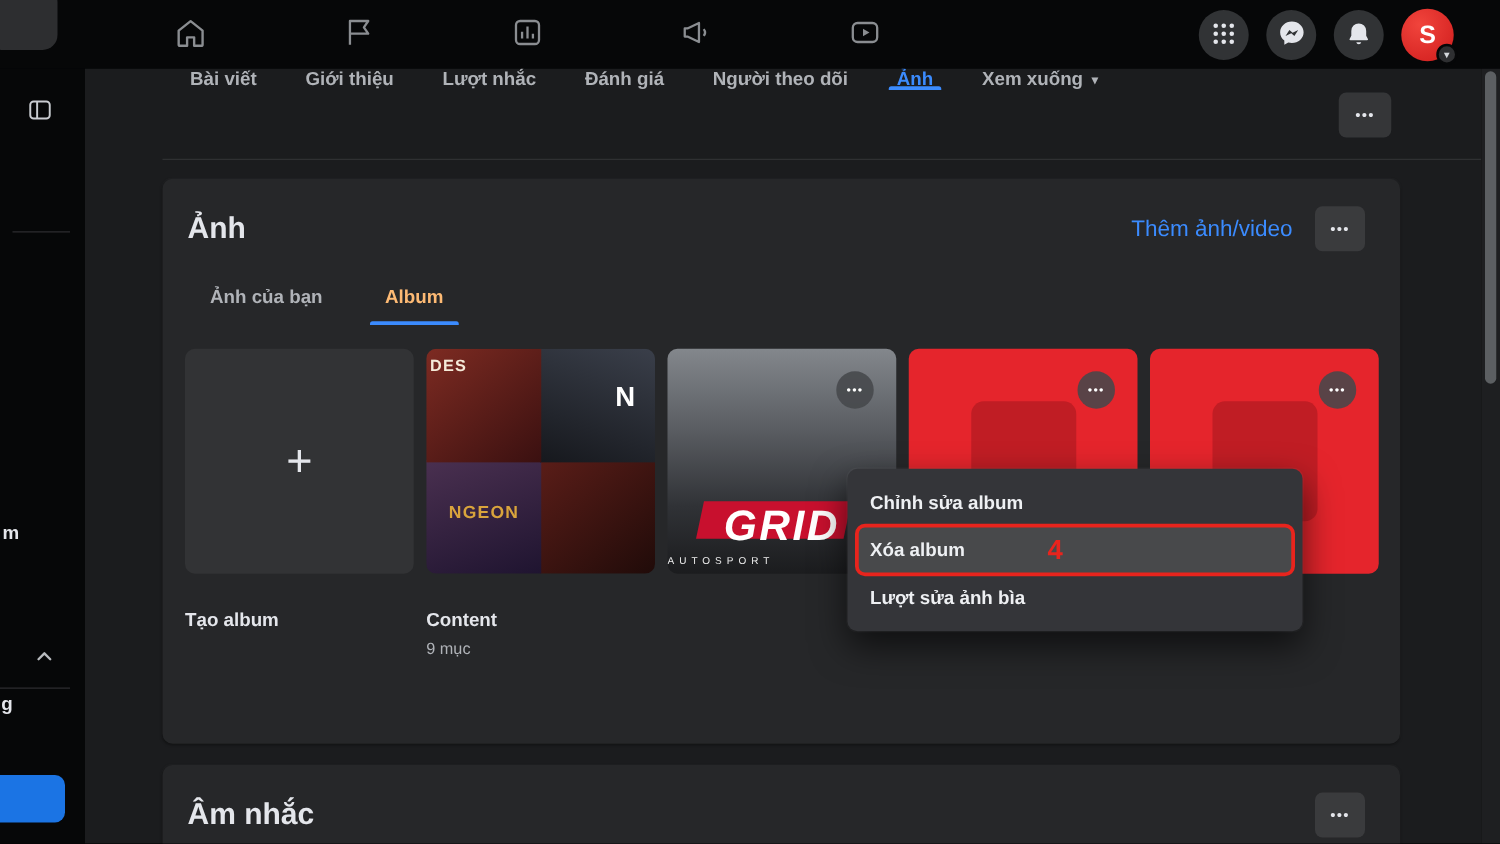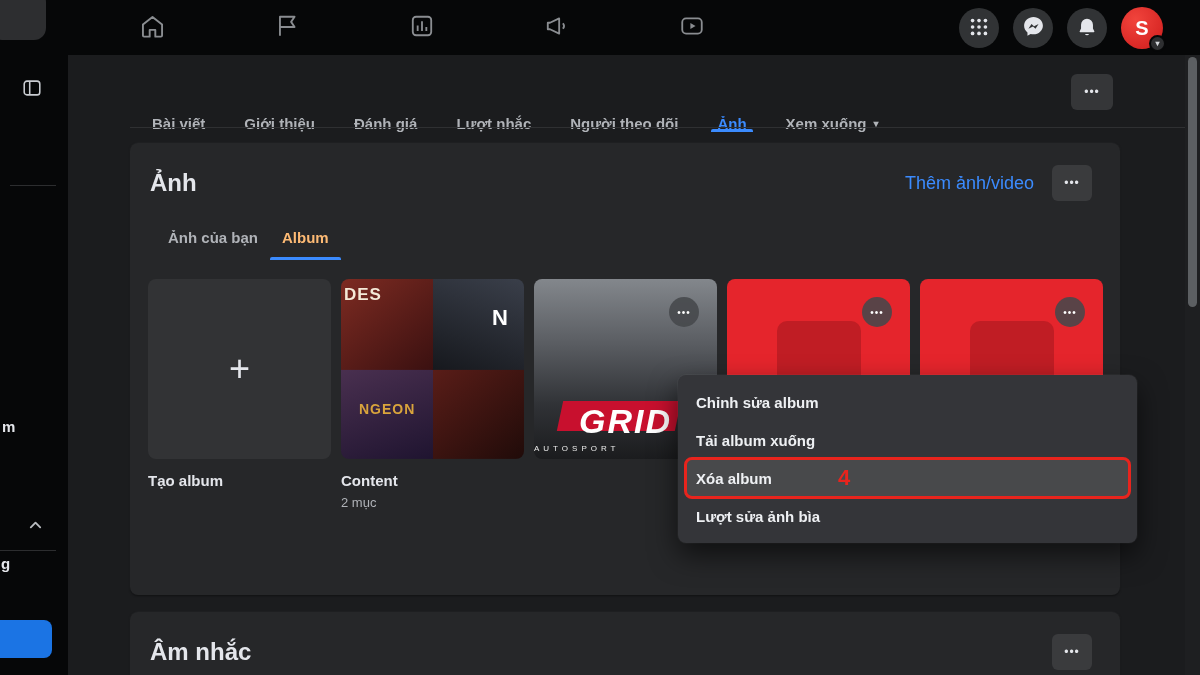--- a/index.html
+++ b/index.html
@@ -36,21 +36,21 @@
   .rail-partial-m { position:absolute; left:2px; top:363px; color:#e4e6eb; font-size:15px; font-weight:700; }
   .rail-partial-g { position:absolute; left:1px; top:500px; color:#e4e6eb; font-size:15px; font-weight:700; }
   .rail-chevron { position:absolute; left:28px; top:463px; color:#b8bbbf; background:none; border:none; }
   .rail-bluestub { position:absolute; left:0; top:565px; width:52px; height:38px;
                    background:#1b74e4; border:none; border-radius:0 8px 8px 0; }
 
   
   .content { position:absolute; left:68px; top:55px; width:1117px; height:620px;
              background:#1b1c1e; overflow:hidden; }
 
-  .profile-tabs { position:absolute; left:82px; top:0; height:77px; display:flex; gap:35px; align-items:flex-end; }
+  .profile-tabs { position:absolute; left:82px; top:0; height:77px; display:flex; gap:35px; align-items:flex-start; }
   .ptab { position:relative; display:flex; align-items:center; background:none; border:none;
           font-family:inherit; font-size:15px; font-weight:700; color:#b0b3b8; padding:0 2px; }
   .ptab.active { color:#3b8bfe; }
   .ptab.active::after { content:""; position:absolute; left:-4px; right:-4px; bottom:0; height:3px;
                         background:#3b8bfe; border-radius:2px 2px 0 0; }
   .ptab .caret { margin-left:7px; font-size:10px; color:#b0b3b8; }
   .tabs-more { position:absolute; right:72px; top:19px; width:42px; height:36px; border:none;
                border-radius:6px; background:#353638; color:#e4e6eb; font-size:12px; letter-spacing:1px;
                display:flex; align-items:center; justify-content:center; }
   .tabs-divider { position:absolute; left:62px; right:0; top:72px; height:1px; background:#2f3032; }
@@ -61,64 +61,64 @@
   .music-card { top:557px; height:115px; }
 
   .card-head { display:flex; align-items:center; padding:22px 28px 0 20px; }
   .card-title { font-size:24px; font-weight:700; color:#e4e6eb; }
   .add-link { margin-left:auto; background:none; border:none; color:#3b8bfe; font-family:inherit;
               font-size:18px; }
   .head-dots { margin-left:18px; width:40px; height:36px; border:none; border-radius:6px;
                background:#3a3b3d; color:#e4e6eb; font-size:12px; letter-spacing:1px;
                display:flex; align-items:center; justify-content:center; }
 
-  .ph-tabs { display:flex; gap:0; padding:16px 0 0 26px; }
+  .ph-tabs { display:flex; gap:26px; padding:16px 0 0 26px; }
   .ph-tab { background:none; border:none; font-family:inherit; font-size:15px; font-weight:600;
             color:#b0b3b8; padding:12px 12px 14px 12px; position:relative; }
   .ph-tab.active { color:#fdba74; }
   .ph-tab.active::after { content:""; position:absolute; left:0; right:0; bottom:0; height:3px;
                           background:#3b8bfe; border-radius:2px 2px 0 0; }
 
   .album-grid { display:flex; gap:10px; padding:19px 18px 0 18px; }
   .tile { position:relative; width:183px; height:180px; border-radius:8px; overflow:hidden; flex:none; }
   .tile-create { background:#323335; display:flex; align-items:center; justify-content:center; }
   .plus { font-size:36px; font-weight:300; color:#e4e6eb; line-height:1; }
 
   .tile-game { background:
       linear-gradient(140deg,#7d2b22,#3a1010) left top/50.5% 50.5% no-repeat,
       linear-gradient(200deg,#3a3f4a,#16181d) right top/50.5% 50.5% no-repeat,
       linear-gradient(160deg,#4a3050,#1f1430) left bottom/50.5% 50.5% no-repeat,
       linear-gradient(140deg,#5a1d18,#200b09) right bottom/50.5% 50.5% no-repeat; }
-  .art-tl { position:absolute; left:3px; top:6px; font-size:17px; font-weight:800; color:#f5ead8; letter-spacing:1px; }
+  .art-tl { position:absolute; left:3px; top:6px; font-size:13px; font-weight:800; color:#f5ead8; letter-spacing:1px; }
   .art-tr { position:absolute; right:16px; top:26px; font-size:22px; font-weight:800; color:#ffffff; }
   .art-mid { position:absolute; left:18px; bottom:42px; font-size:14px; font-weight:800; color:#d9a43c; letter-spacing:1px; }
 
   .tile-grid { background:linear-gradient(180deg,#83878c 0%,#5b5e63 35%,#303236 70%,#1b1c1e 100%); }
   .grid-red { position:absolute; left:26px; bottom:28px; width:118px; height:30px;
               background:#c8102e; transform:skewX(-12deg); }
   .grid-title { position:absolute; left:0; right:0; bottom:18px; text-align:center; font-size:34px;
                 font-weight:800; font-style:italic; color:#ffffff; letter-spacing:2px; }
   .grid-sub { position:absolute; left:0; right:0; bottom:6px; text-align:left; font-size:8px;
               letter-spacing:4px; color:#ececec; }
 
   .tile-red { background:#e5252c; }
   .red-glyph { position:absolute; left:50px; top:42px; width:84px; height:96px;
                background:#c01d24; border-radius:10px; }
 
   .tile-dots { position:absolute; top:18px; right:18px; width:30px; height:30px; border:none;
                border-radius:50%; background:rgba(70,72,75,.88); color:#ffffff; font-size:10px;
                letter-spacing:1px; display:flex; align-items:center; justify-content:center; }
 
   .album-caps { display:flex; gap:10px; padding:13px 18px 0 18px; }
-  .cap { width:183px; flex:none; }
+  .cap { width:183px; flex:none;margin-top:16px; }
   .cap-name { font-size:15px; font-weight:600; color:#e4e6eb; }
   .cap-count { font-size:13px; color:#b0b3b8; margin-top:6px; }
 
   
-  .ctx-menu { position:absolute; left:678px; top:375px; width:459px; background:#343539;
+  .ctx-menu { position:absolute; left:678px; top:375px; width:364px; background:#343539;
               border-radius:8px; padding:8px; z-index:50;
               box-shadow:0 12px 28px rgba(0,0,0,.6), 0 0 0 1px rgba(255,255,255,.04); }
   .ctx-item { height:38px; display:flex; align-items:center; padding:0 10px; border-radius:6px;
               width:100%; background:none; border:none; font-family:inherit; font-size:15px;
               font-weight:600; color:#eef0f3; position:relative; text-align:left; }
   .ctx-item.hl { background:#48494b; outline:3px solid #e8241d; outline-offset:-1px; }
   .ctx-annot { position:absolute; left:152px; top:6px; color:#e8241d; font-size:22px; font-weight:700; }
 
   
   .scrollbar { position:absolute; right:0; top:55px; width:15px; height:620px; background:#1e1f21; }
@@ -238,24 +238,24 @@
   <main class="content">
 
     <nav class="profile-tabs">
       <button class="ptab">
         <span>Bài viết</span>
       </button>
       <button class="ptab">
         <span>Giới thiệu</span>
       </button>
       <button class="ptab">
+        <span>Lượt nhắc</span>
+      </button>
+      <button class="ptab">
         <span>Đánh giá</span>
-      </button>
-      <button class="ptab">
-        <span>Lượt nhắc</span>
       </button>
       <button class="ptab">
         <span>Người theo dõi</span>
       </button>
       <button class="ptab active">
         <span>Ảnh</span>
       </button>
       <button class="ptab">
         <span>Xem xuống</span>
         <span class="caret">▾</span>
@@ -318,44 +318,41 @@
           </button>
         </div>
       </div>
 
       <div class="album-caps">
         <div class="cap">
           <div class="cap-name">Tạo album</div>
         </div>
         <div class="cap">
           <div class="cap-name">Content</div>
-          <div class="cap-count">2 mục</div>
+          <div class="cap-count">9 mục</div>
         </div>
         <div class="cap"></div>
         <div class="cap"></div>
       </div>
     </section>
 
     <section class="card music-card">
       <div class="card-head">
         <h2 class="card-title">Âm nhắc</h2>
         <button class="head-dots" style="margin-left:auto;">
           <span>•••</span>
         </button>
       </div>
     </section>
   </main>
 
   <div class="ctx-menu">
     <button class="ctx-item">
       <span>Chỉnh sửa album</span>
     </button>
-    <button class="ctx-item">
-      <span>Tải album xuống</span>
-    </button>
     <button class="ctx-item hl">
       <span>Xóa album</span>
       <span class="ctx-annot">4</span>
     </button>
     <button class="ctx-item">
       <span>Lượt sửa ảnh bìa</span>
     </button>
   </div>
 
   <div class="scrollbar">

